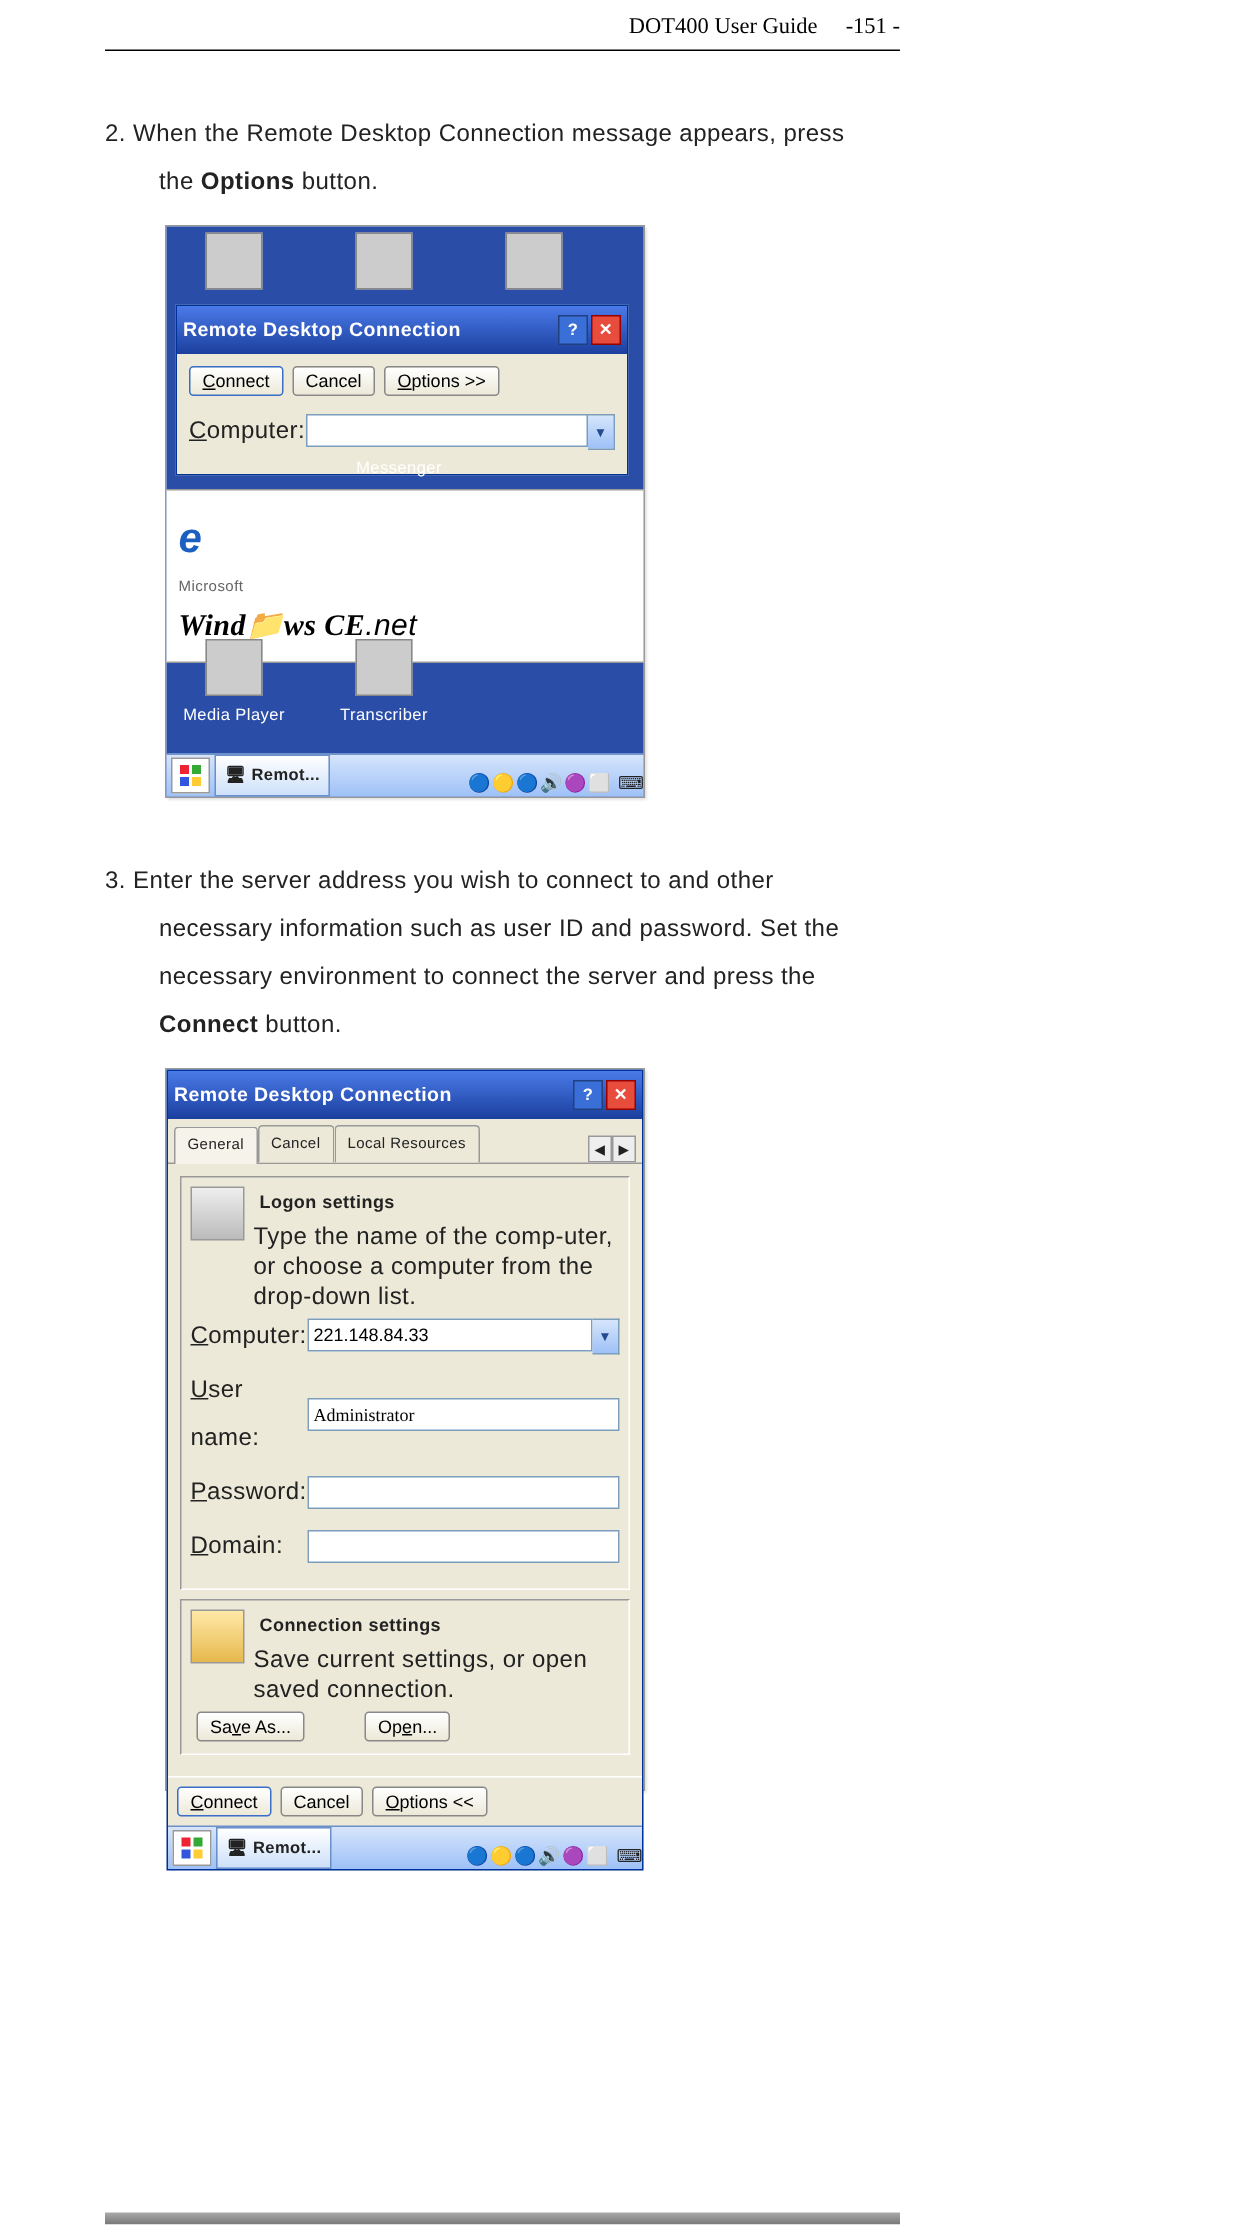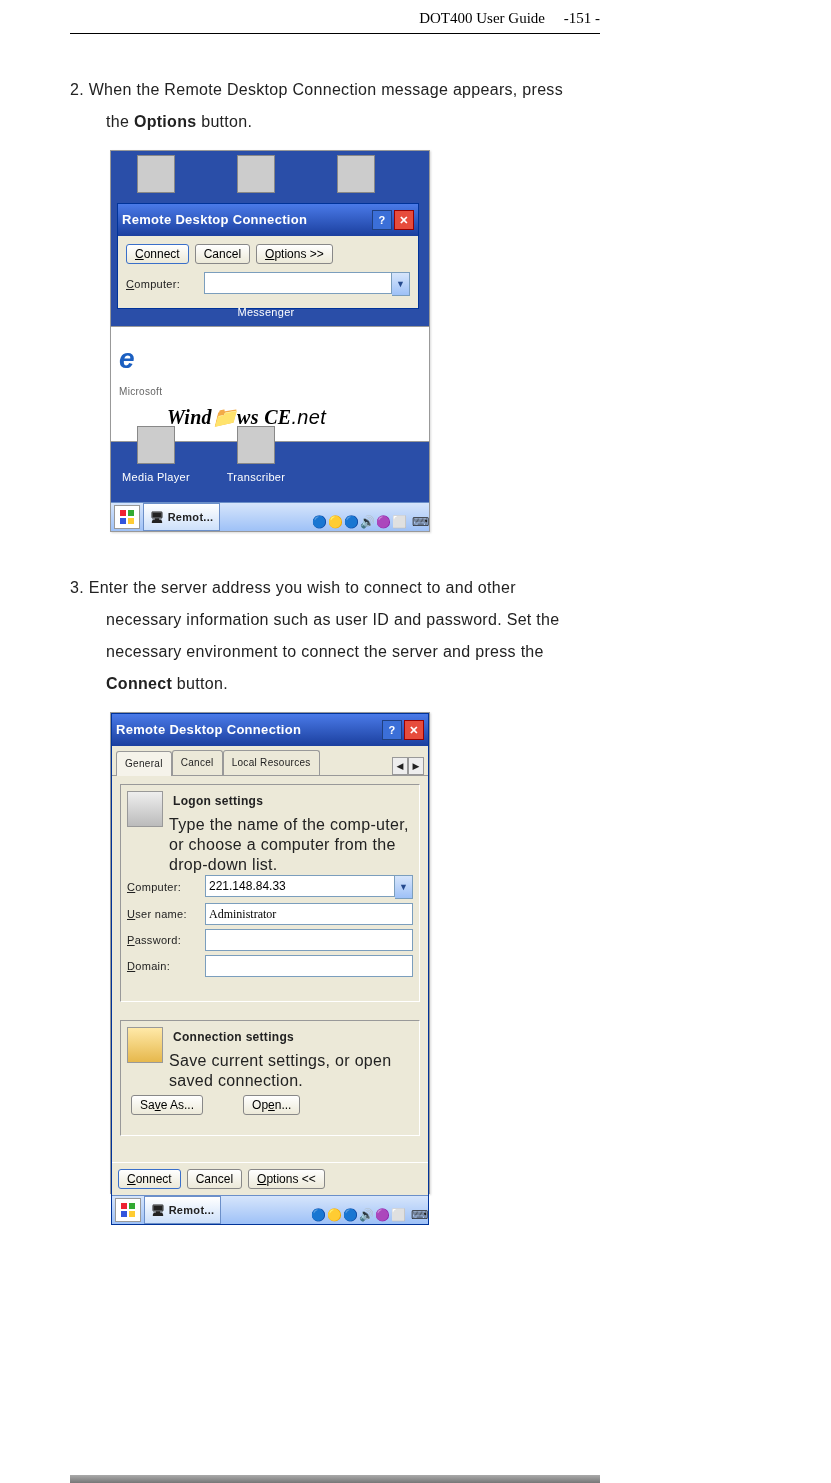--- a/index.html
+++ b/index.html
@@ -109,21 +109,21 @@
     background: linear-gradient(#fff,#ece9d8);
     border: 1px solid #888;
     border-radius: 3px;
     padding: 2px 8px;
     font-size: 12px;
     cursor: pointer;
     font-family: Tahoma, Arial, sans-serif;
   }
   .xp-btn.primary { border: 1px solid #3a6fc9; }
   .formrow { display: flex; align-items: center; gap: 6px; margin-bottom: 4px; }
-  .formrow label { width: 72px; font-size: 11px; }
+  .formrow label { width: 72px; font-size: 16px; }
   .combo {
     flex: 1;
     display: flex;
   }
   .combo input {
     flex: 1;
     border: 1px solid #7b9ebd;
     font-size: 12px;
     padding: 1px 3px;
     height: 18px;
@@ -211,22 +211,22 @@
     border-top-right-radius: 3px;
   }
   .tab.active { background: #f5f3ea; font-weight: normal; position: relative; top: 1px;}
   .tabs .scroll { margin-left: auto; display:flex; }
   .tabs .scroll div { width:14px;height:16px;border:1px solid #999;background:#eee;font-size:9px;display:flex;align-items:center;justify-content:center;cursor:pointer;}
   .panel { background: #ece9d8; padding: 8px; }
   .group {
     border: 1px solid #fff;
     border-top-color: #999;
     border-left-color: #999;
-    padding: 4px 6px 20px 6px;
-    margin-bottom: 18px;
+    padding: 4px 6px 8px 6px;
+    margin-bottom: 6px;
   }
   .group-title { font-weight: bold; font-size: 12px; margin: -12px 0 2px 0; background: #ece9d8; display: inline-block; padding: 0 4px;}
   .group-desc { font-size: 16px; margin-left: 42px; line-height: 1.25;}
   .group-ico { float: left; width: 34px; height: 34px; background: #ccc; border: 1px solid #999; margin: 2px 6px 2px 0;}
   .group-ico.pc { background: linear-gradient(#eee,#bbb);}
   .group-ico.folder { background: linear-gradient(#ffe9a8,#e6b84c);}
   .clr { clear: both; }
   .btnrow2 { display: flex; gap: 40px; margin-top: 4px; padding: 0 4px;}
   .bottom {
     padding: 6px;
@@ -301,21 +301,21 @@
               </div>
             </div>
           </div>
         </div>
 
         <div class="desk-icon" style="top:150px;left:120px"><span>Messenger</span></div>
 
         <div class="ss1-band">
           <span class="e">e</span>
           <small>Microsoft</small>
-          <span style="font-family:'Times New Roman',serif;margin-left:48px;">Wind📁ws CE</span><span style="font-weight:normal">.net</span>
+          <span style="font-family:'Times New Roman',serif;">Wind📁ws CE</span><span style="font-weight:normal">.net</span>
         </div>
 
         <div class="desk-icon" style="top:220px;left:10px"><span>Internet Explorer</span></div>
         <div class="desk-icon" style="top:220px;left:110px"><span>My Documents</span></div>
         <div class="desk-icon" style="top:275px;left:10px"><div class="ico"></div><span>Media Player</span></div>
         <div class="desk-icon" style="top:275px;left:110px"><div class="ico"></div><span>Transcriber</span></div>
 
         <div class="taskbar">
           <div class="start">
             <svg width="16" height="16">

